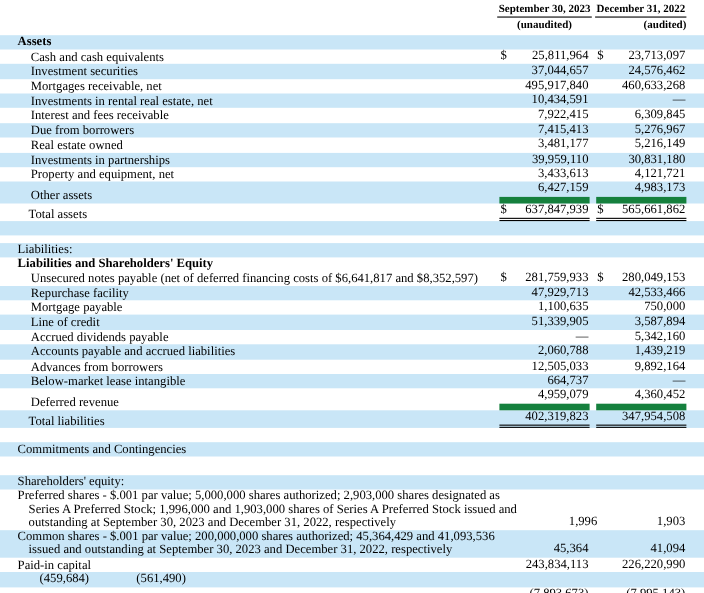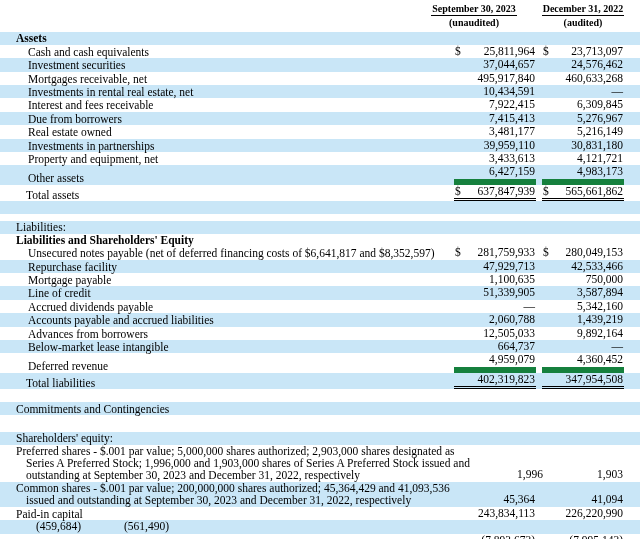--- a/index.html
+++ b/index.html
@@ -5,28 +5,28 @@
   * { box-sizing: border-box; margin: 0; padding: 0; }
   html, body { background: #fff; }
   body {
     width: 640px; height: 539px; overflow: hidden;
     font-family: "Liberation Serif", serif;
     font-size: 11.5px; color: #000;
   }
   .sheet { width: 640px; padding-top: 3px; }
 
   
-  .head-row { display: flex; align-items: flex-start; margin-bottom: 4px; gap: 21px; }
+  .head-row { display: flex; align-items: flex-start; margin-bottom: 4px; }
   .label-spacer { flex: 1; }
   .hcol {
     display: flex; flex-direction: column; align-items: center;
     font-weight: bold; font-size: 10px; white-space: nowrap; line-height: 11px;
   }
   .hcol1 { width: 82px; margin-right: 6px; }
-  .hcol2 { width: 82px; margin-right: 16px; }
+  .hcol2 { width: 82px; margin-right: 16px; align-items: flex-end; }
   .htitle { border-bottom: 1.4px solid #000; padding: 0 1px 1px 1px; }
   .hsub { padding-top: 1px; }
 
   
   .row { display: flex; align-items: flex-end; min-height: 12.7px; line-height: 12.4px; }
   .row.shade { background: #c9e6f7; }
   .row.bold { font-weight: bold; }
   .label { flex: 1; overflow: visible; }
   .label, .label div { white-space: nowrap; }
   .ind0 { padding-left: 16px; }

